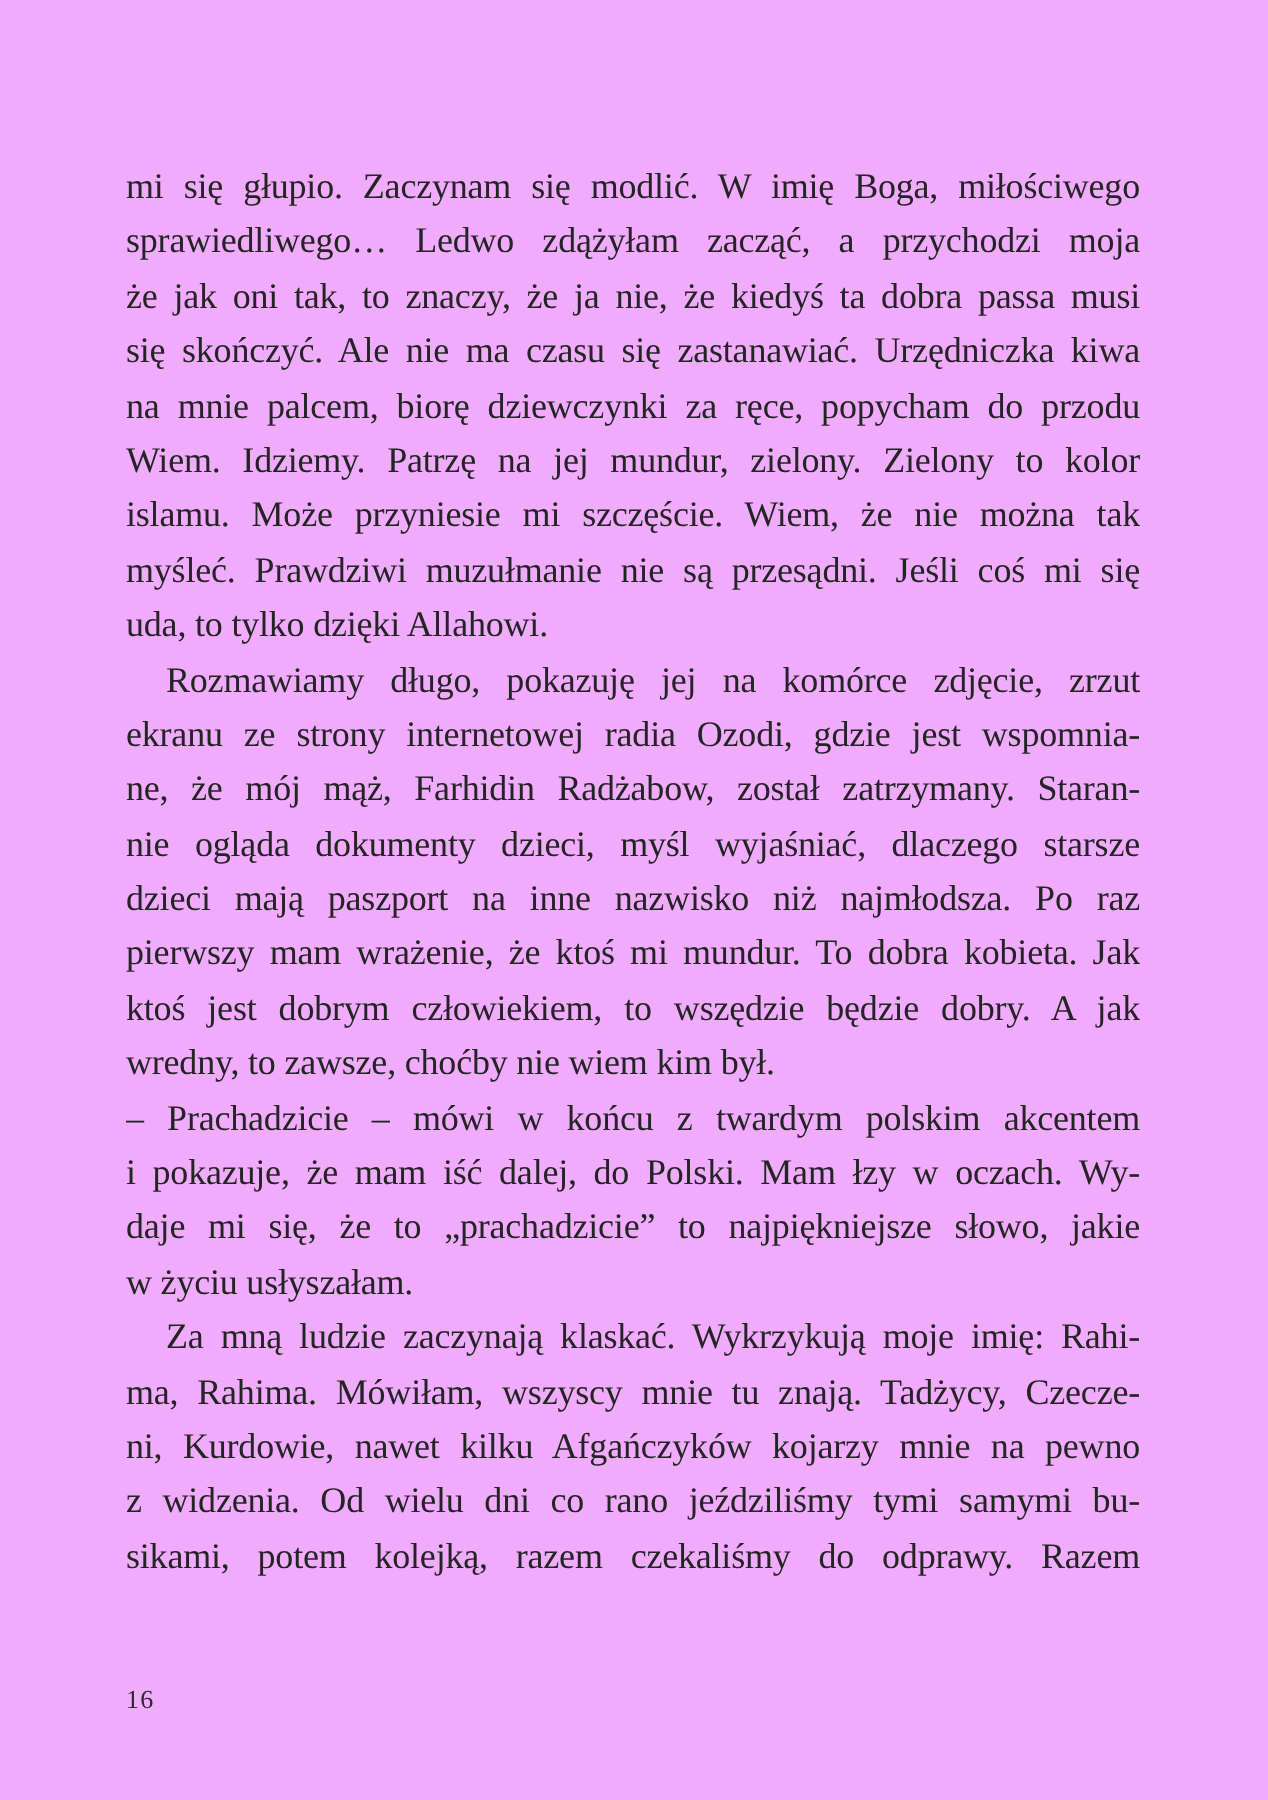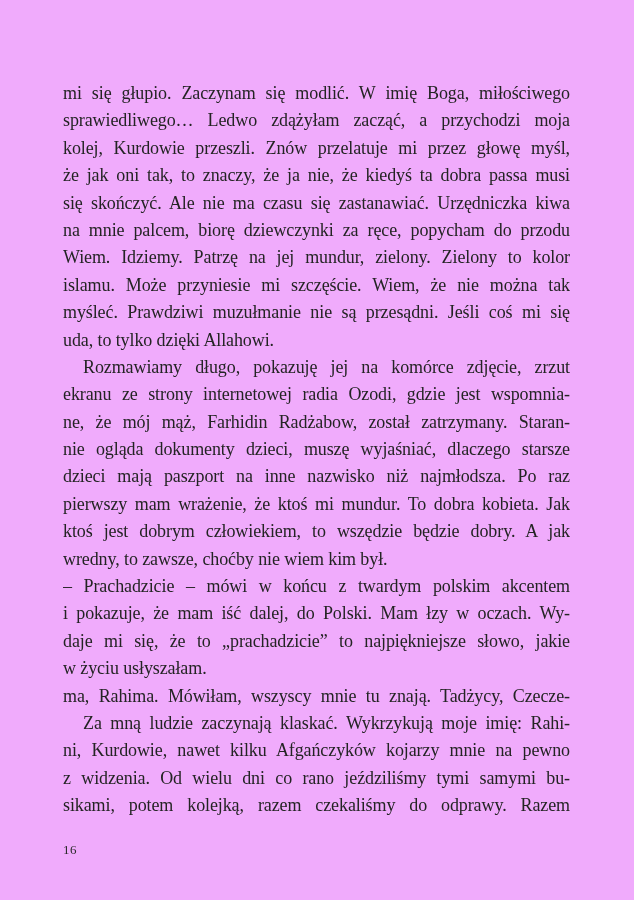--- a/index.html
+++ b/index.html
@@ -48,40 +48,39 @@
     font-variant-numeric: oldstyle-nums;
   }
 </style>
 </head>
 <body>
 
 <div class="book-page">
   <div class="text-block">
     <div class="line">mi się głupio. Zaczynam się modlić. W imię Boga, miłościwego</div>
     <div class="line">sprawiedliwego… Ledwo zdążyłam zacząć, a przychodzi moja</div>
-    <div class="line">kolej, Kurdowie przeszli. Znów przelatuje mi przez głowę myśl,</div>
     <div class="line">że jak oni tak, to znaczy, że ja nie, że kiedyś ta dobra passa musi</div>
     <div class="line">się skończyć. Ale nie ma czasu się zastanawiać. Urzędniczka kiwa</div>
     <div class="line">na mnie palcem, biorę dziewczynki za ręce, popycham do przodu</div>
     <div class="line">Wiem. Idziemy. Patrzę na jej mundur, zielony. Zielony to kolor</div>
     <div class="line">islamu. Może przyniesie mi szczęście. Wiem, że nie można tak</div>
     <div class="line">myśleć. Prawdziwi muzułmanie nie są przesądni. Jeśli coś mi się</div>
     <div class="line last">uda, to tylko dzięki Allahowi.</div>
     <div class="line indent">Rozmawiamy długo, pokazuję jej na komórce zdjęcie, zrzut</div>
     <div class="line">ekranu ze strony internetowej radia Ozodi, gdzie jest wspomnia-</div>
     <div class="line">ne, że mój mąż, Farhidin Radżabow, został zatrzymany. Staran-</div>
-    <div class="line">nie ogląda dokumenty dzieci, muszę wyjaśniać, dlaczego starsze</div>
+    <div class="line">nie ogląda dokumenty dzieci, myśl wyjaśniać, dlaczego starsze</div>
     <div class="line">dzieci mają paszport na inne nazwisko niż najmłodsza. Po raz</div>
     <div class="line">pierwszy mam wrażenie, że ktoś mi mundur. To dobra kobieta. Jak</div>
     <div class="line">ktoś jest dobrym człowiekiem, to wszędzie będzie dobry. A jak</div>
     <div class="line last">wredny, to zawsze, choćby nie wiem kim był.</div>
     <div class="line">– Prachadzicie – mówi w końcu z twardym polskim akcentem</div>
     <div class="line">i pokazuje, że mam iść dalej, do Polski. Mam łzy w oczach. Wy-</div>
     <div class="line">daje mi się, że to „prachadzicie” to najpiękniejsze słowo, jakie</div>
     <div class="line last">w życiu usłyszałam.</div>
+    <div class="line indent">Za mną ludzie zaczynają klaskać. Wykrzykują moje imię: Rahi-</div>
     <div class="line">ma, Rahima. Mówiłam, wszyscy mnie tu znają. Tadżycy, Czecze-</div>
-    <div class="line indent">Za mną ludzie zaczynają klaskać. Wykrzykują moje imię: Rahi-</div>
     <div class="line">ni, Kurdowie, nawet kilku Afgańczyków kojarzy mnie na pewno</div>
     <div class="line">z widzenia. Od wielu dni co rano jeździliśmy tymi samymi bu-</div>
     <div class="line">sikami, potem kolejką, razem czekaliśmy do odprawy. Razem</div>
   </div>
   <div class="folio">16</div>
 </div>
 
 </body></html>

